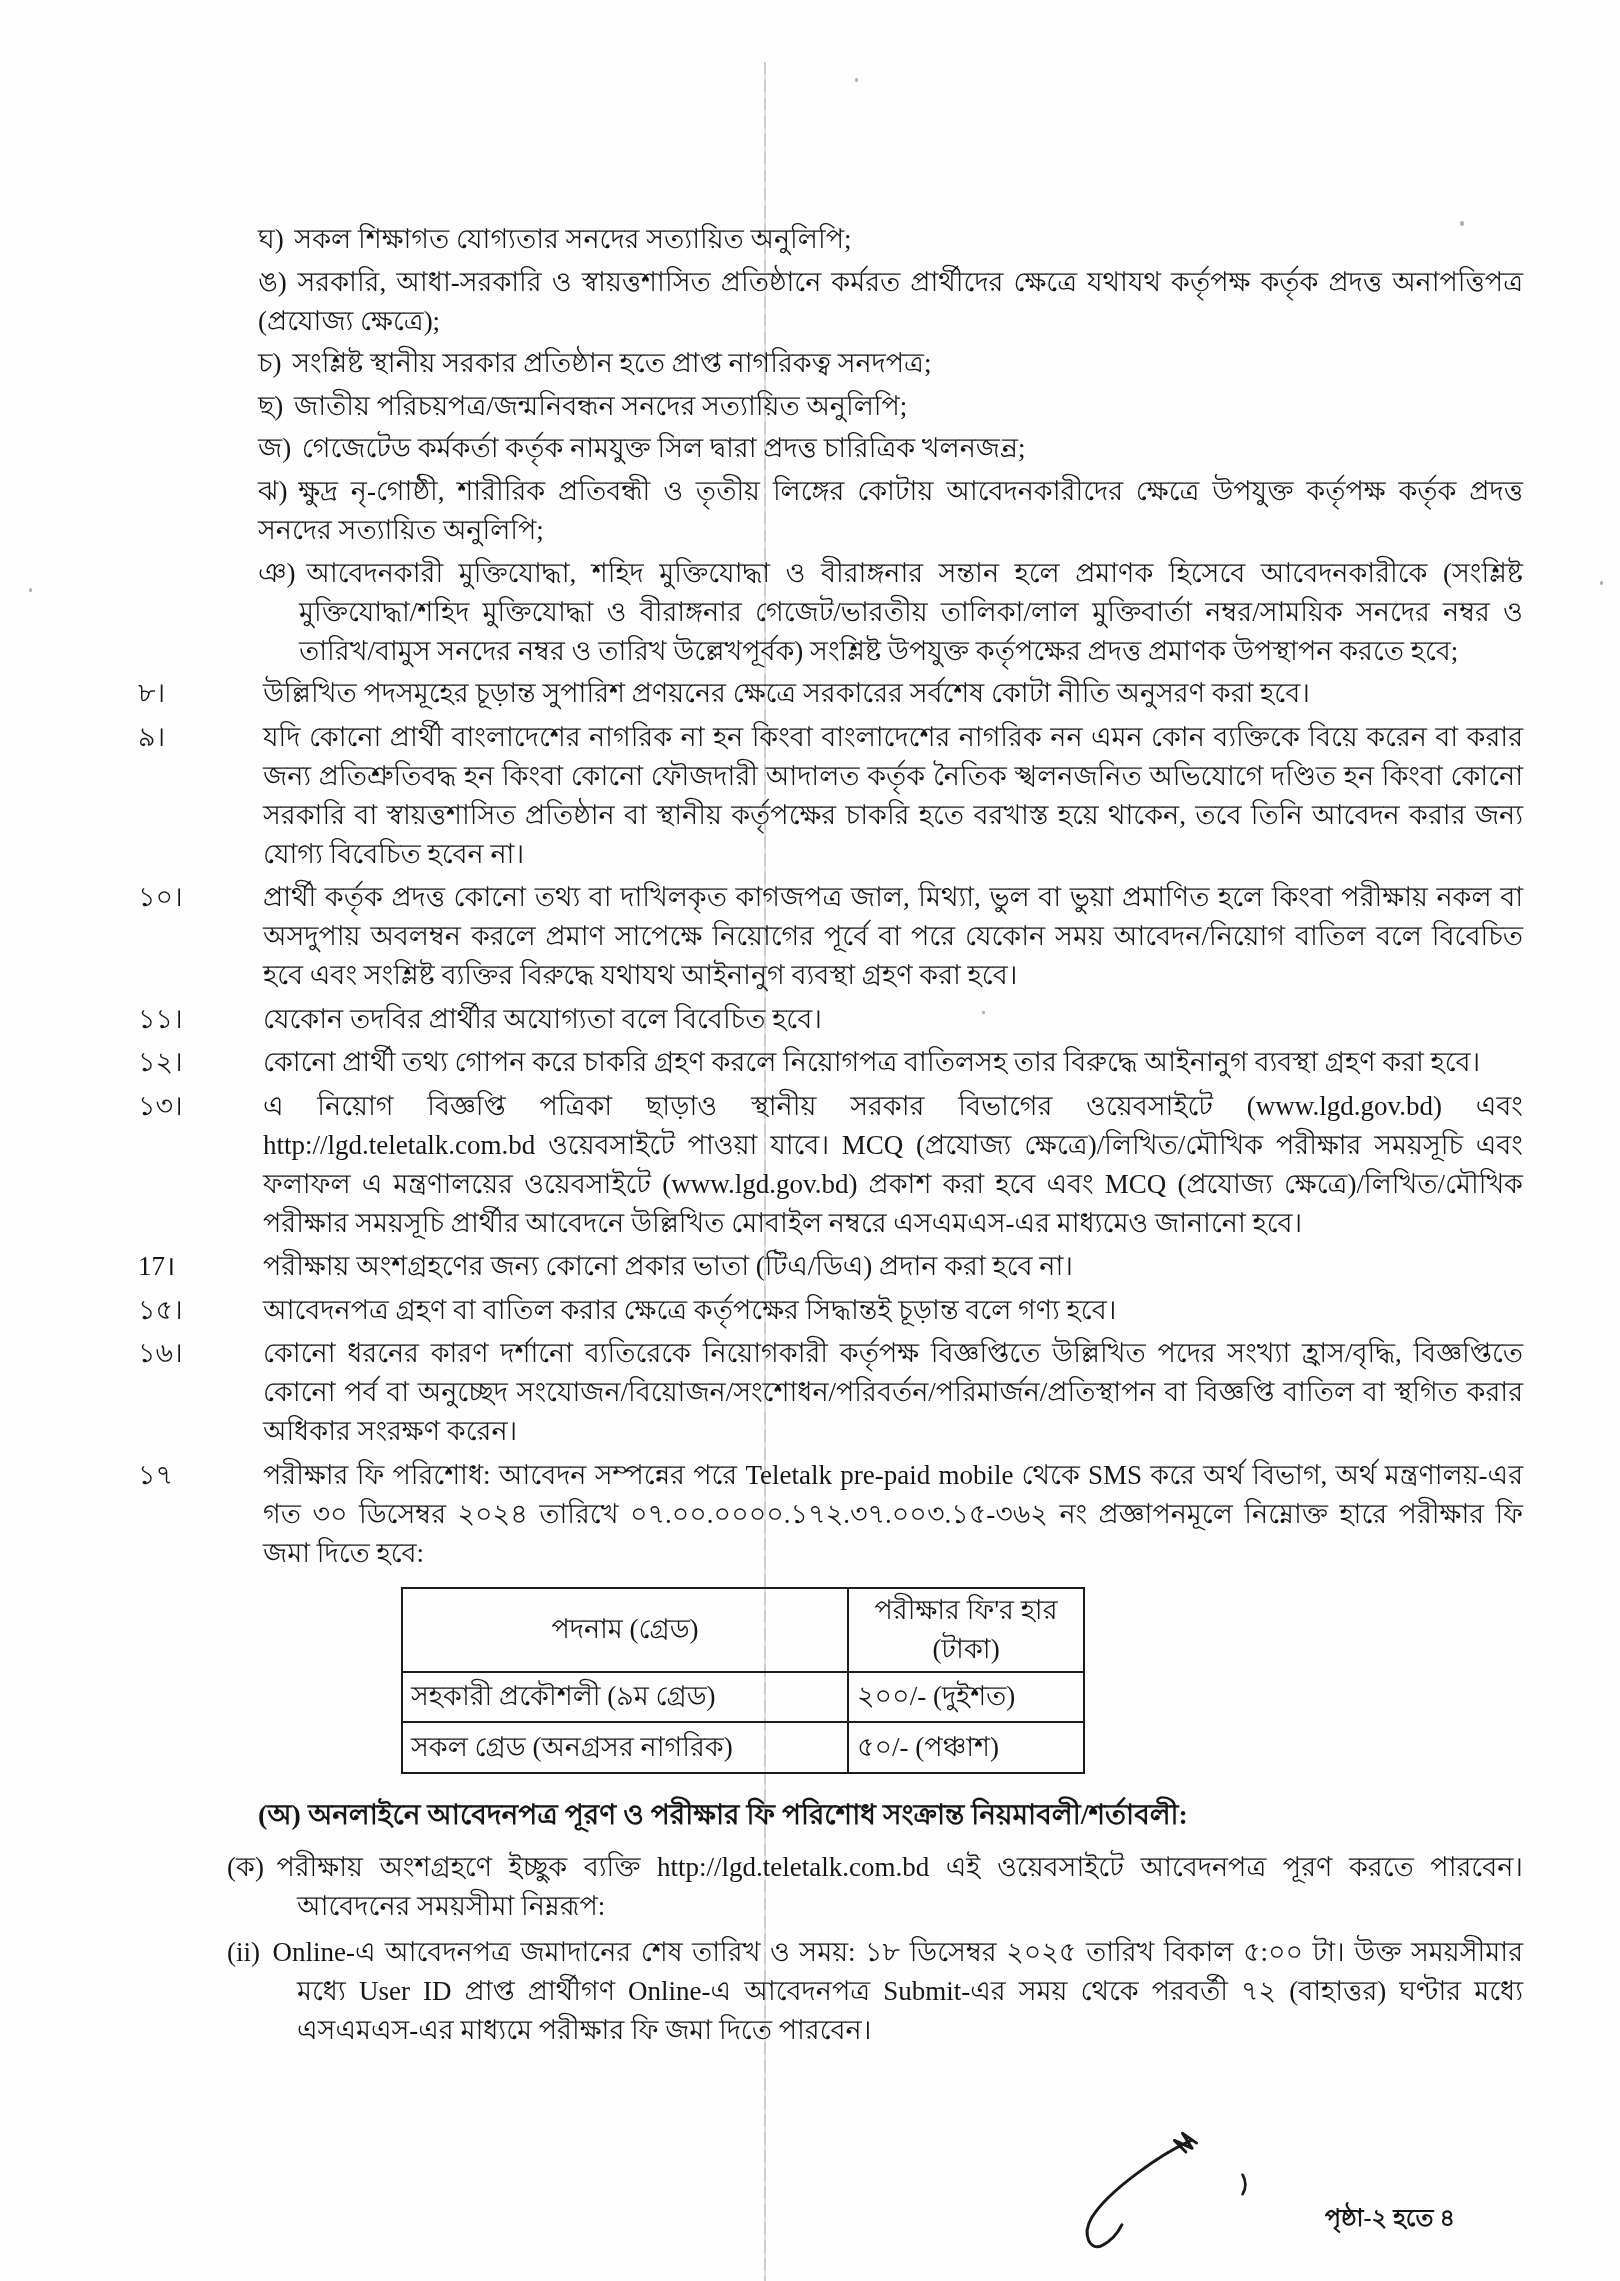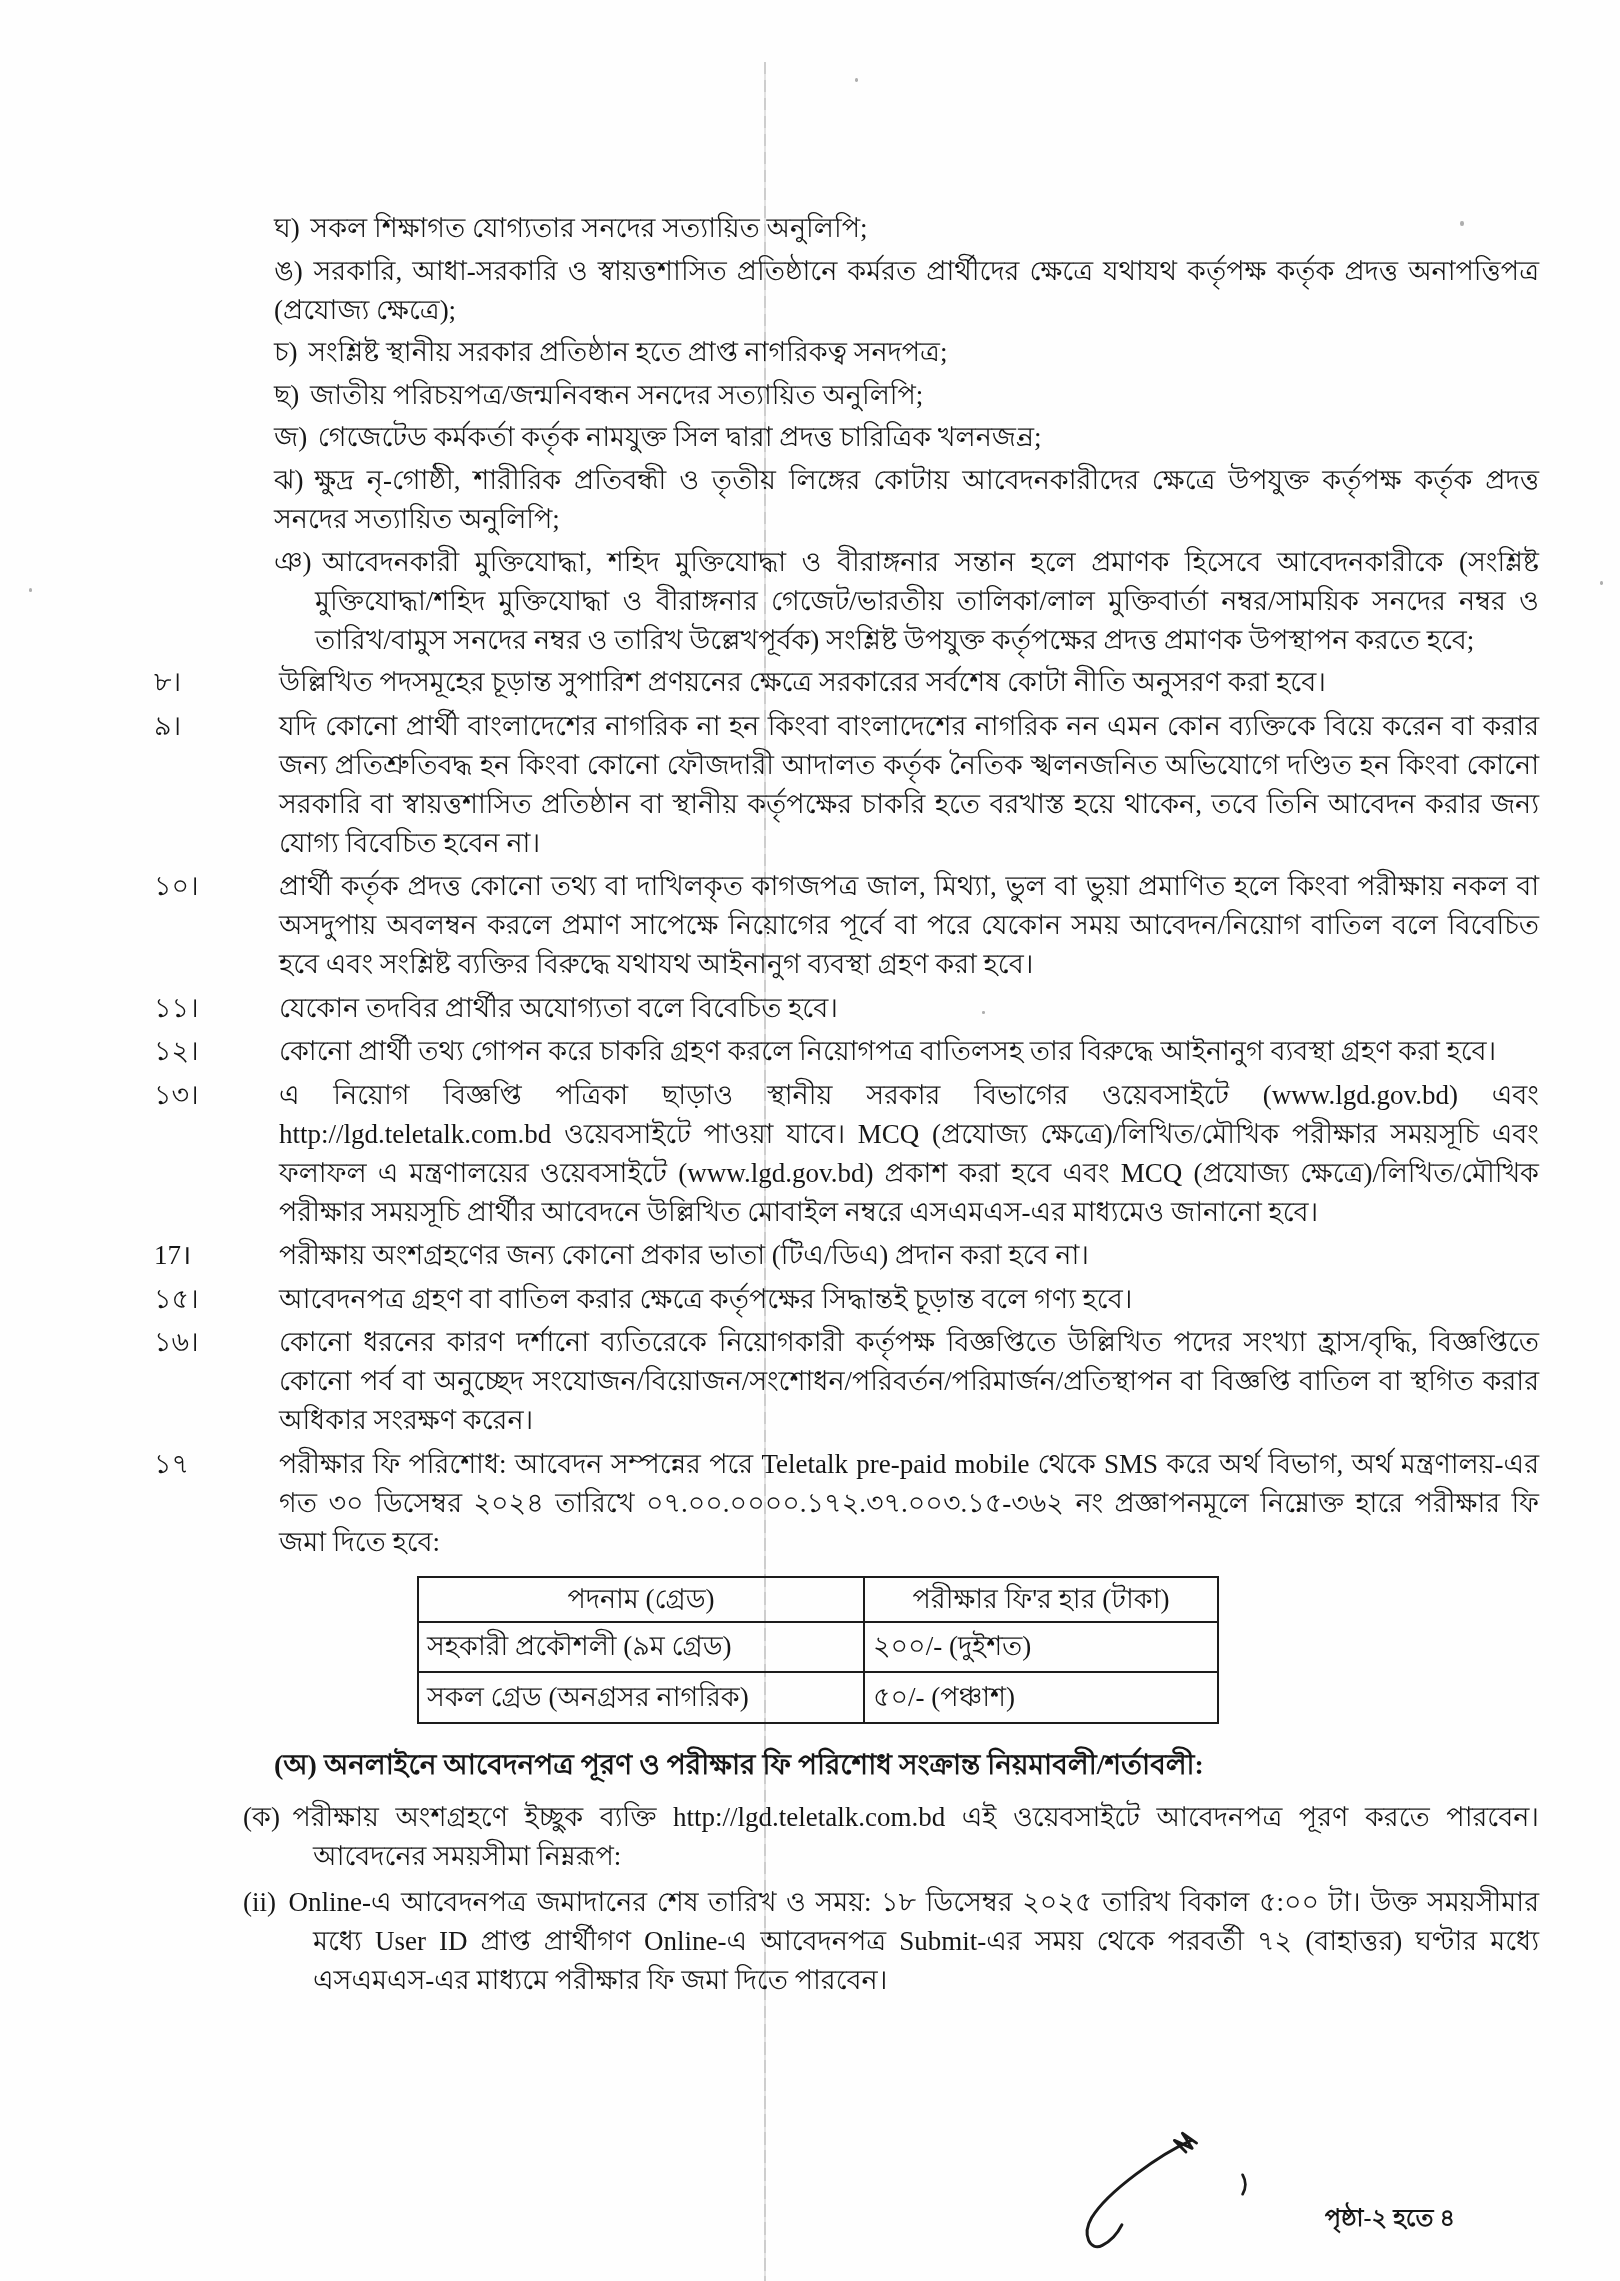--- a/index.html
+++ b/index.html
@@ -16,38 +16,38 @@
   }
   
   .fold{
     position:absolute;left:764px;top:62px;bottom:0;width:1.8px;
     background:repeating-linear-gradient(to bottom,#bdbdbd 0 12.5px,#d9d9d9 12.5px 18px);
     opacity:.75;
   }
   .speck{position:absolute;background:#9a9a9a;border-radius:50%;opacity:.8;}
 
   .content{
-    position:absolute;left:138px;top:209px;width:1385px;
-    font-size:27px;line-height:39px;margin-left:16px;
+    position:absolute;left:138px;top:220px;width:1385px;
+    font-size:27px;line-height:39px;
   }
 
   
   .lettered{margin-left:120px;}
   .lettered .li{margin:0 0 3.6px 0;text-align:justify;}
   .lettered .li.hang{padding-left:41px;text-indent:-41px;}
   .li .lbl{padding-right:10.7px;}
 
   
   .numbered .ni{display:flex;margin:0 0 4.5px 0;}
   .numbered .num{flex:0 0 125px;}
   .numbered .ntxt{flex:1;text-align:justify;}
 
   
   table.fee{
-    border-collapse:collapse;margin:14.3px 0 0 263px;width:802px;
+    border-collapse:collapse;margin:14.3px 0 0 263px;width:684px;
     font-size:27px;
   }
   table.fee th,table.fee td{
     border:2.2px solid #1c1c1c;height:45px;padding:1.8px 9px;
     font-weight:normal;vertical-align:middle;
   }
   table.fee th{text-align:center;height:39px;}
   table.fee td{padding-left:8px;}
 
   .sec-heading{

